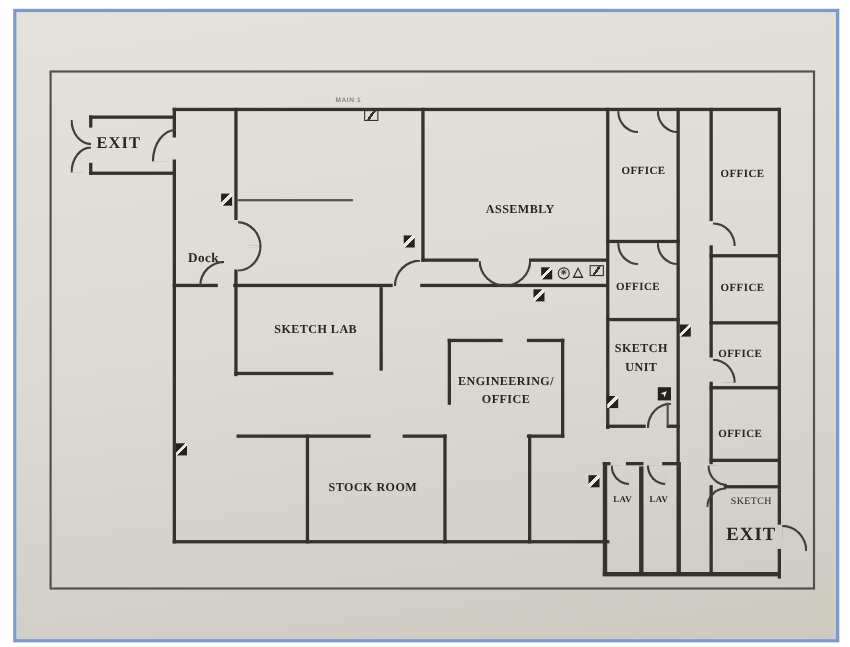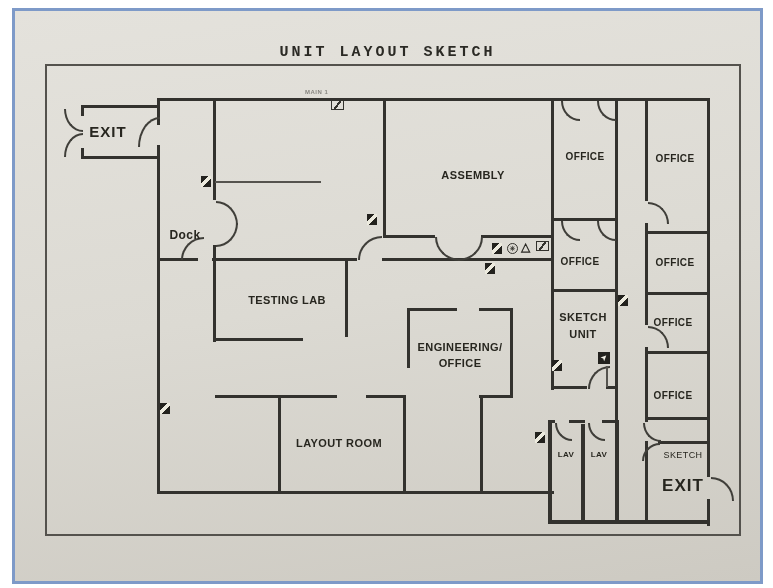--- a/index.html
+++ b/index.html
@@ -11,21 +11,21 @@
   #frame{position:absolute;left:30px;top:53px;width:692px;height:468px;
          border:2px solid #54524d;}
   .w{position:absolute;background:#33322e;}
   .w2{position:absolute;background:#55534e;}
   .arc{position:absolute;}
   .qtl{border-top:2px solid #3f3e39;border-left:2px solid #3f3e39;border-top-left-radius:100% 100%;}
   .qtr{border-top:2px solid #3f3e39;border-right:2px solid #3f3e39;border-top-right-radius:100% 100%;}
   .qbl{border-bottom:2px solid #3f3e39;border-left:2px solid #3f3e39;border-bottom-left-radius:100% 100%;}
   .qbr{border-bottom:2px solid #3f3e39;border-right:2px solid #3f3e39;border-bottom-right-radius:100% 100%;}
   .lbl{position:absolute;transform:translate(-50%,-50%);font-weight:bold;color:#27261f;
-       white-space:nowrap;letter-spacing:.4px;}
+       white-space:nowrap;letter-spacing:.4px;font-family:Liberation Serif, serif;}
   .title{position:absolute;left:50%;top:33px;transform:translateX(-50%);
          font-family:"Liberation Mono",monospace;font-weight:bold;font-size:15px;
          letter-spacing:3px;color:#2b2a25;border-bottom:2px solid #3a3934;padding:0 5px 3px 5px;}
   .icf{position:absolute;width:10px;height:11px;
        background:linear-gradient(135deg,#23221e 38%,#eceade 38%,#eceade 58%,#23221e 58%);}
   .ico{position:absolute;width:11px;height:8px;border:1.5px solid #33322d;
        background:linear-gradient(125deg,rgba(0,0,0,0) 42%,#33322d 42%,#33322d 58%,rgba(0,0,0,0) 58%);}
   .icc{position:absolute;width:9px;height:9px;border:1.5px solid #33322d;border-radius:50%;
        font-size:7px;line-height:9px;text-align:center;color:#33322d;font-weight:bold;}
   .ict{position:absolute;font-size:12px;line-height:11px;color:#2a2924;font-weight:bold;}
@@ -33,21 +33,20 @@
        font-size:8px;line-height:12px;text-align:center;}
   .ica span{display:inline-block;transform:rotate(-45deg);}
   .note{position:absolute;font-size:6px;color:#3a3934;opacity:.55;letter-spacing:.5px;font-weight:bold;}
 </style>
 </head>
 <body>
 
 <div id="stage">
   <div id="paper">
 
-    <div class="title">UNIT LAYOUT SKETCH</div>
 
     <div id="frame">
 
       <div style="position:absolute;left:-30px;top:-53px;width:745px;height:570px;">
 
         <div class="w" style="left:140px;top:85px;width:553px;height:3px"></div>
         <div class="w" style="left:140px;top:85px;width:3px;height:27px"></div>
         <div class="w" style="left:140px;top:132px;width:3px;height:349px"></div>
         <div class="w" style="left:140px;top:478px;width:397px;height:3px"></div>
         <div class="w" style="left:690px;top:85px;width:3px;height:379px"></div>
@@ -129,25 +128,25 @@
         <div class="w" style="left:531px;top:407px;width:7px;height:3px"></div>
         <div class="w" style="left:552px;top:407px;width:16px;height:3px"></div>
         <div class="w" style="left:585px;top:407px;width:16px;height:3px"></div>
         <div class="w" style="left:564px;top:411px;width:4px;height:99px"></div>
         <div class="w" style="left:598px;top:407px;width:4px;height:103px"></div>
         <div class="arc qbl" style="left:538px;top:410px;width:15px;height:16px"></div>
         <div class="arc qbl" style="left:571px;top:410px;width:15px;height:16px"></div>
 
         <div class="lbl" style="left:91px;top:118px;font-size:15px;letter-spacing:1px">EXIT</div>
         <div class="lbl" style="left:168px;top:222px;font-size:12px">Dock</div>
-        <div class="lbl" style="left:456px;top:162px;font-size:11px">ASSEMBLY</div>
-        <div class="lbl" style="left:270px;top:287px;font-size:11px">TESTING LAB</div>
+        <div class="lbl" style="left:456px;top:178px;font-size:11px">ASSEMBLY</div>
+        <div class="lbl" style="left:270px;top:287px;font-size:11px">SKETCH LAB</div>
         <div class="lbl" style="left:443px;top:334px;font-size:11px">ENGINEERING/</div>
         <div class="lbl" style="left:443px;top:350px;font-size:11px">OFFICE</div>
-        <div class="lbl" style="left:322px;top:430px;font-size:11px">LAYOUT ROOM</div>
+        <div class="lbl" style="left:322px;top:430px;font-size:11px">STOCK ROOM</div>
         <div class="lbl" style="left:566px;top:304px;font-size:11px">SKETCH</div>
         <div class="lbl" style="left:566px;top:321px;font-size:11px">UNIT</div>
         <div class="lbl" style="left:568px;top:143px;font-size:10px">OFFICE</div>
         <div class="lbl" style="left:563px;top:248px;font-size:10px">OFFICE</div>
         <div class="lbl" style="left:658px;top:145px;font-size:10px">OFFICE</div>
         <div class="lbl" style="left:658px;top:249px;font-size:10px">OFFICE</div>
         <div class="lbl" style="left:656px;top:309px;font-size:10px">OFFICE</div>
         <div class="lbl" style="left:656px;top:382px;font-size:10px">OFFICE</div>
         <div class="lbl" style="left:549px;top:441px;font-size:8px">LAV</div>
         <div class="lbl" style="left:582px;top:441px;font-size:8px">LAV</div>

